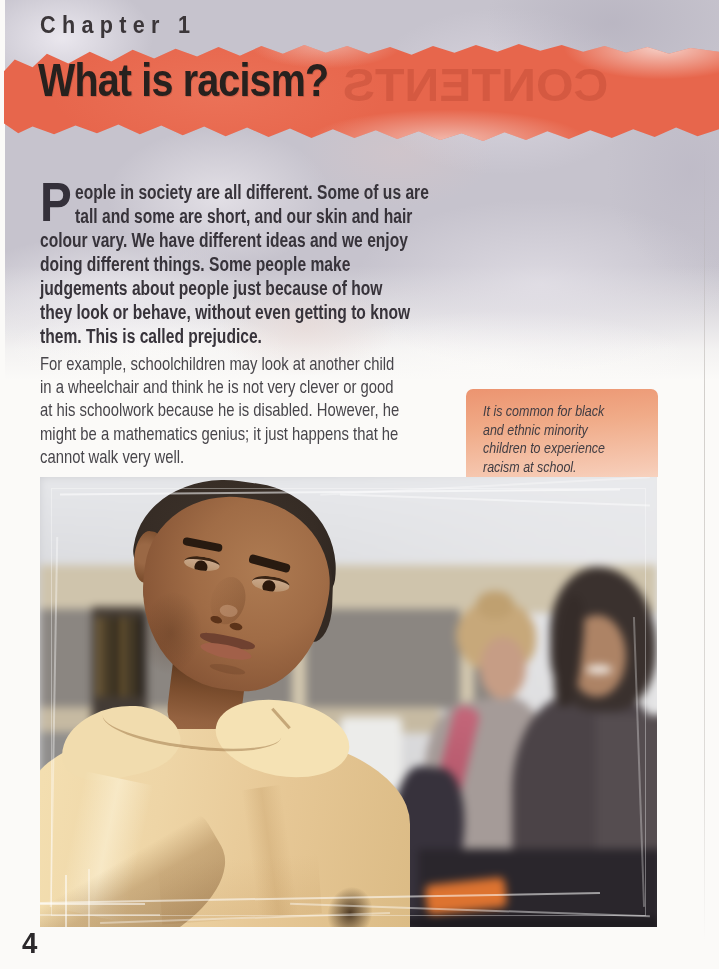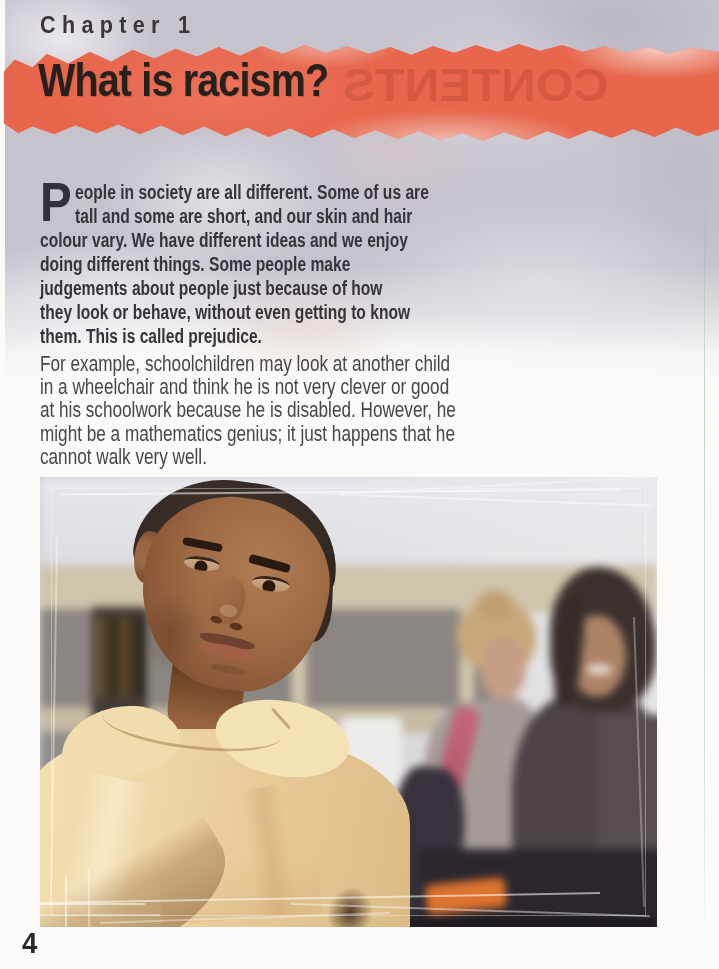--- a/index.html
+++ b/index.html
@@ -46,21 +46,21 @@
          text-shadow:1px 1px 0 rgba(90,30,20,.2);}
 
   
   .para{position:absolute;left:40px;}
   .para .line{white-space:nowrap;transform:scaleX(.78);transform-origin:0 0;}
   .para1{top:180px;color:#37333a;font-weight:bold;font-size:20px;}
   .para1 .line{line-height:24px;}
   .para1 .indent{padding-left:45px;}
   .dropcap{position:absolute;left:0;top:-3px;font-size:56px;line-height:50px;font-weight:bold;
            color:#34303a;transform:scaleX(.85);transform-origin:0 0;}
-  .para2{top:352px;color:#48464b;font-size:22px;}
+  .para2{top:352px;color:#48464b;font-size:19px;}
   .para2 .line{line-height:23.2px;}
 
   
   .caption-box{position:absolute;left:466px;top:389px;width:192px;height:88px;
     border-radius:7px 7px 0 0;padding:13px 0 0 17px;box-sizing:border-box;
     background:linear-gradient(175deg,#ec9470 0%,#f0ab88 40%,#f6cab4 90%,#f7d2bf 100%);}
   .caption-box .cline{font-style:italic;font-size:14.5px;line-height:18.5px;color:#413d43;
     white-space:nowrap;transform:scaleX(.86);transform-origin:0 0;}
 
   
@@ -210,20 +210,26 @@
   </div>
 
   <div class="para para2">
     <div class="line">For example, schoolchildren may look at another child</div>
     <div class="line">in a wheelchair and think he is not very clever or good</div>
     <div class="line">at his schoolwork because he is disabled. However, he</div>
     <div class="line">might be a mathematics genius; it just happens that he</div>
     <div class="line">cannot walk very well.</div>
   </div>
 
+  <div class="caption-box">
+    <div class="cline">It is common for black</div>
+    <div class="cline">and ethnic minority</div>
+    <div class="cline">children to experience</div>
+    <div class="cline">racism at school.</div>
+  </div>
 
   <div class="photo">
     <div class="pbg">
       <div class="pin">
         <div class="wallshade"></div>
         <div class="shelfband"></div>
         <div class="openings"></div>
         <div class="div1"></div>
         <div class="div2"></div>
         <div class="div3"></div>

